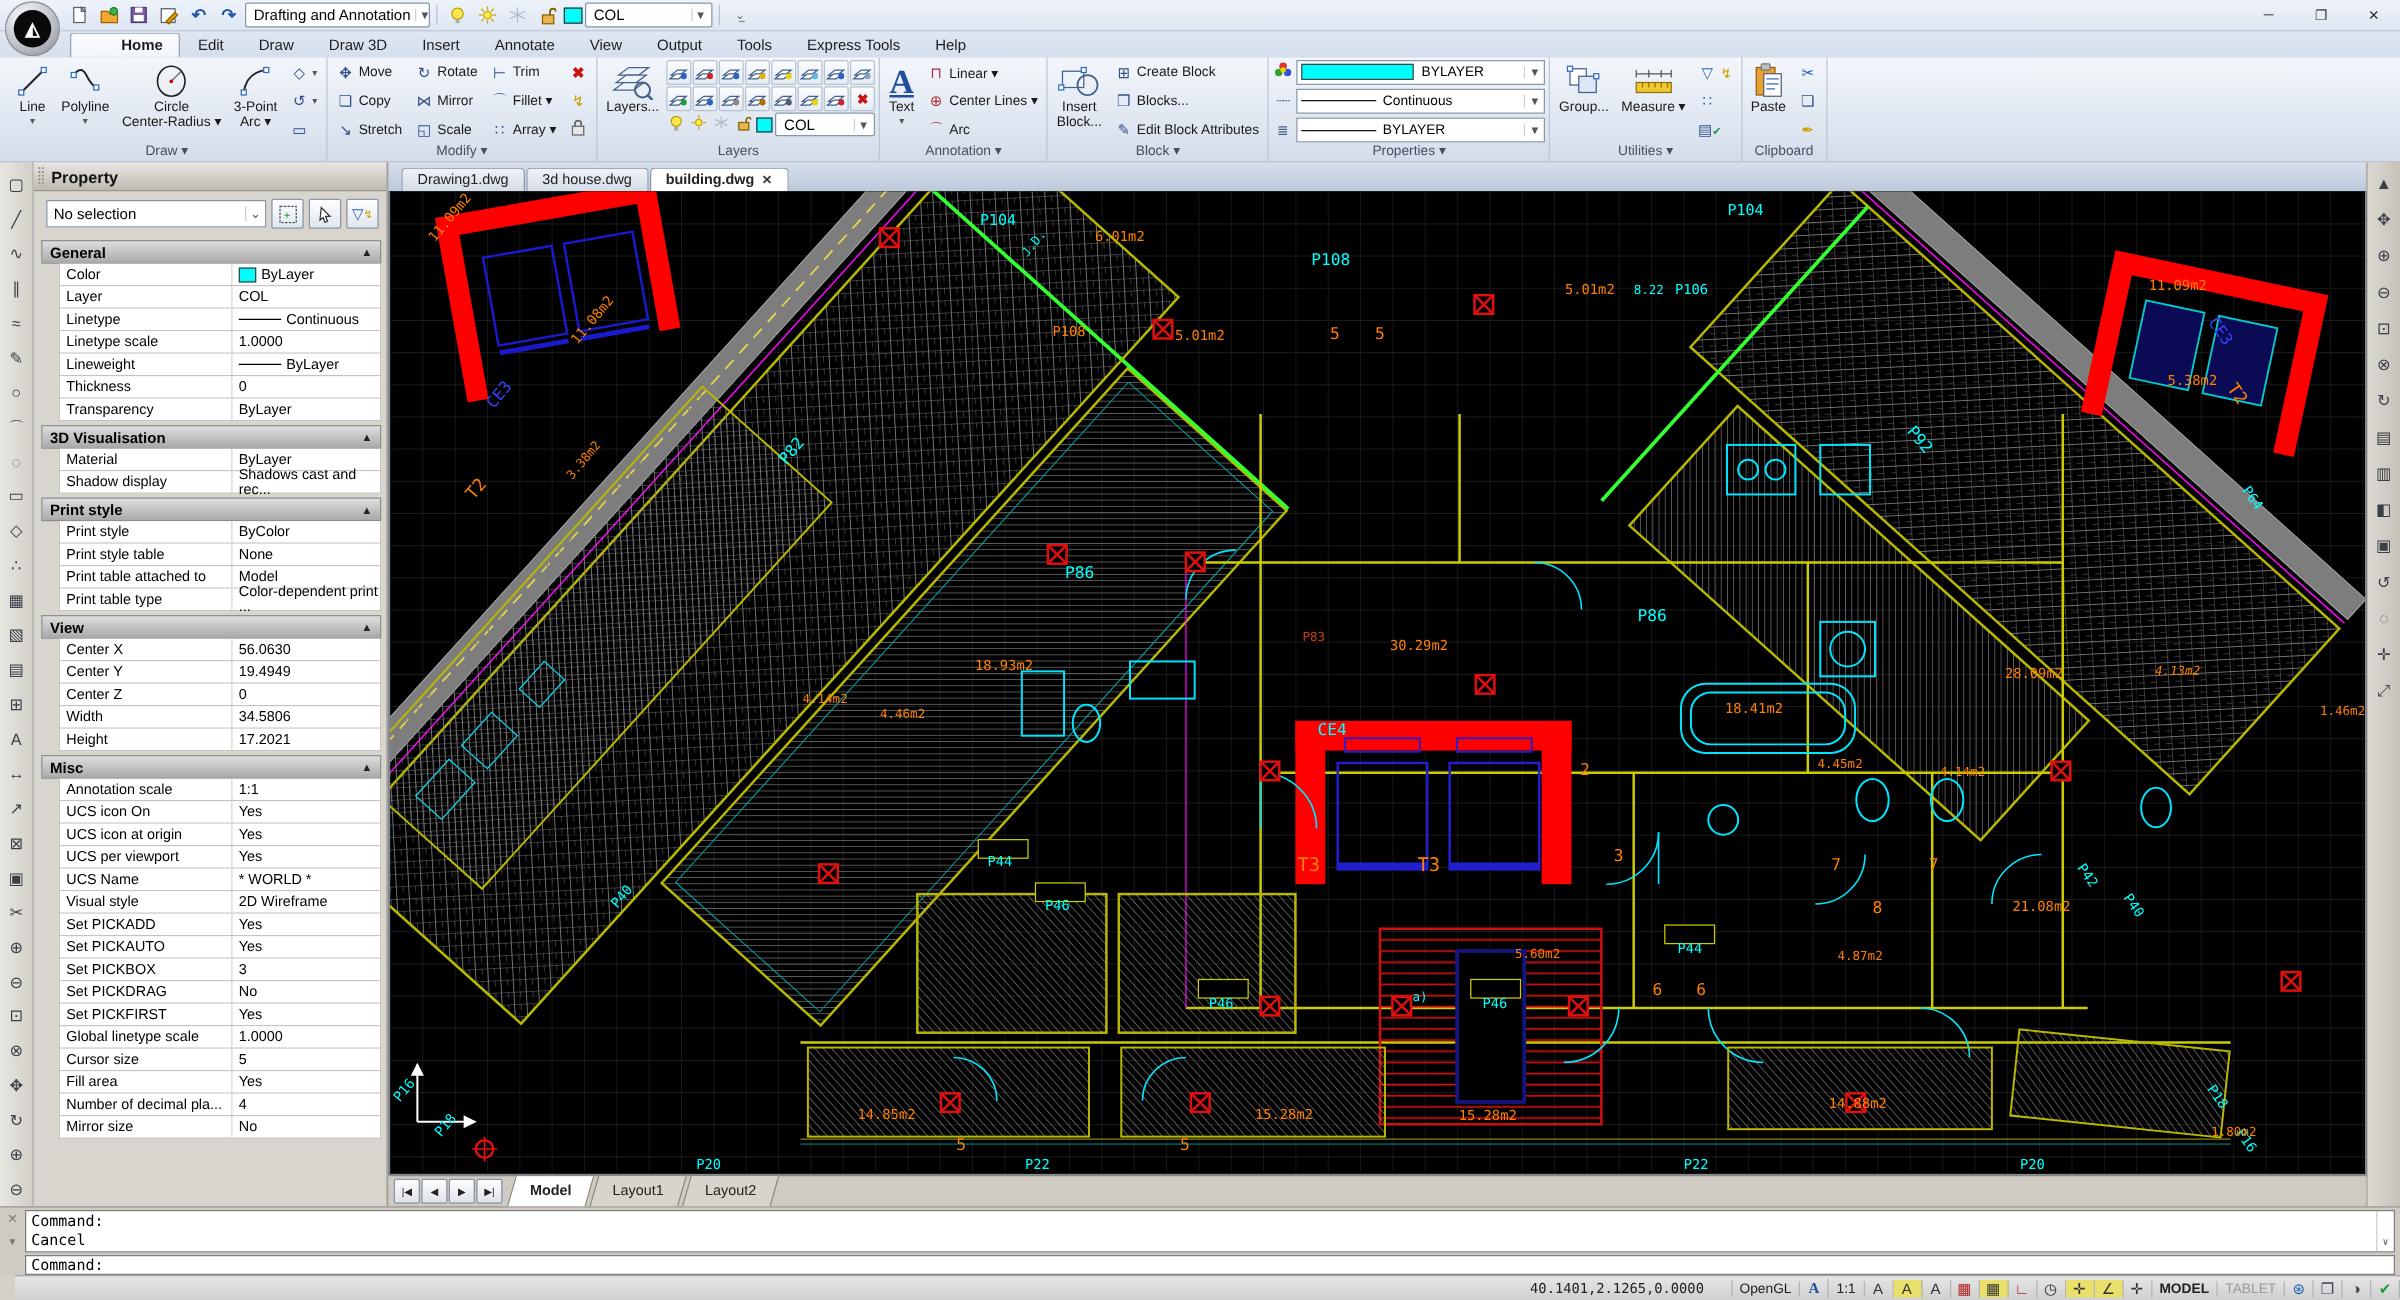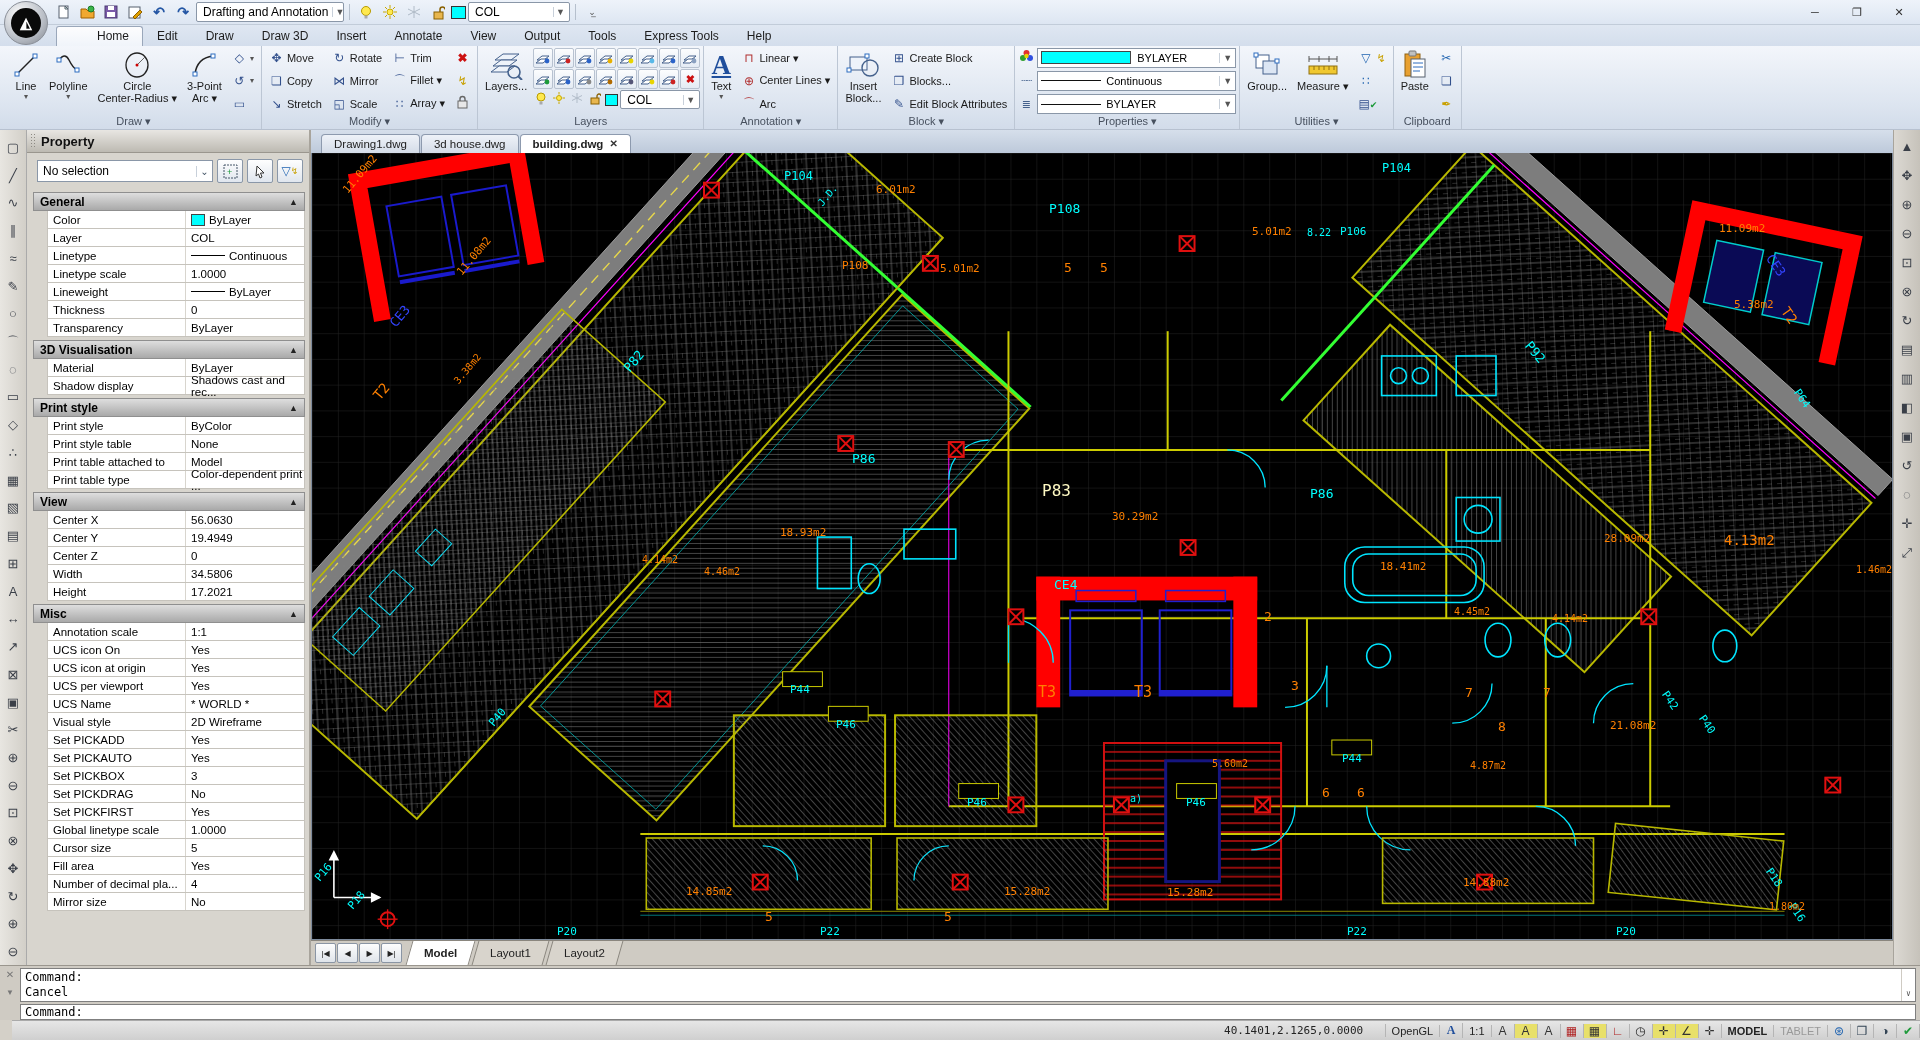--- a/index.html
+++ b/index.html
@@ -21,21 +21,21 @@
   .combo .arrow{color:#555;font-size:9px;padding:0 2px;border-left:1px solid #c8d0da;}
   .sep-v{width:1px;height:16px;background:#b6c0cd;margin:0 3px;}
   .swatch{width:13px;height:11px;background:#00ffff;border:1px solid #333;}
   .wtitle{position:absolute;left:0;right:0;text-align:center;pointer-events:none;color:#222;font-size:12px;}
   .winbtns{margin-left:auto;display:flex;height:100%;}
   .winbtn{width:42px;display:flex;align-items:center;justify-content:center;color:#333;font-size:11px;}
   
   .tabrow{height:21px;background:linear-gradient(#dfe7f2,#d4deec);display:flex;align-items:flex-end;
     padding-left:56px;flex:0 0 21px;}
   .rtab{padding:2px 13px 3px;color:#1c1c1c;border:1px solid transparent;border-bottom:none;font-size:12px;}
-  .rtab.active{background:linear-gradient(#fdfdfe,#f0f4fa);border-color:#9aa7ba;border-radius:3px 3px 0 0;font-weight:normal;padding-left:40px;}
+  .rtab.active{background:linear-gradient(#fdfdfe,#f0f4fa);border-color:#9aa7ba;border-radius:3px 3px 0 0;font-weight:bold;padding-left:40px;}
   
   .ribbon{height:83px;background:linear-gradient(#f3f6fb,#dde5f0 70%,#d2dcea);border-bottom:1px solid #b7c1d0;
     display:flex;flex:0 0 83px;}
   .rpanel{display:flex;flex-direction:column;border-right:1px solid #bcc6d4;padding:1px 3px 0;}
   .rpanel .content{flex:1;display:flex;align-items:stretch;gap:2px;}
   .rpanel .caption{height:14px;text-align:center;color:#47505e;font-size:11px;line-height:13px;}
   .bigbtn{display:flex;flex-direction:column;align-items:center;justify-content:flex-start;padding:2px 3px;border:1px solid transparent;border-radius:2px;}
   .bigbtn .icon{height:30px;display:flex;align-items:center;justify-content:center;font-size:24px;color:#2d4d8e;}
   .bigbtn .lbl{font-size:11px;line-height:12px;text-align:center;color:#1a1a1a;white-space:pre-line;}
   .smallcol{display:flex;flex-direction:column;justify-content:space-around;}
@@ -1273,21 +1273,21 @@
             <span class="cl" style="left: 564px; top: 30px; color: rgb(255, 128, 0);">6.01m2</span>
             <span class="cl" style="left: 38px; top: 30px; color: rgb(255, 128, 0); transform: rotate(-50deg);">11.09m2</span>
             <span class="cl" style="left: 152px; top: 112px; color: rgb(255, 128, 0); transform: rotate(-50deg);">11.08m2</span>
             <span class="cl" style="left: 86px; top: 162px; color: rgb(51, 68, 255); font-size: 13px; transform: rotate(-50deg);">CE3</span>
             <span class="cl" style="left: 148px; top: 222px; color: rgb(255, 128, 0); font-size: 10px; transform: rotate(-50deg);">3.38m2</span>
             <span class="cl" style="left: 70px; top: 234px; color: rgb(255, 128, 0); font-size: 14px; transform: rotate(-50deg);">T2</span>
             <span class="cl" style="left: 320px; top: 207px; color: rgb(0, 255, 255); font-size: 13px; transform: rotate(-50deg);">P82</span>
             <span class="cl" style="left: 1210px; top: 180px; color: rgb(0, 255, 255); font-size: 13px; transform: rotate(50deg);">P92</span>
             <span class="cl" style="left: 540px; top: 298px; color: rgb(0, 255, 255); font-size: 13px;">P86</span>
             <span class="cl" style="left: 998px; top: 333px; color: rgb(0, 255, 255); font-size: 13px;">P86</span>
-            <span class="cl" style="left: 730px; top: 328px; color: #fef9c3; font-size: 16px;">P83</span>
+            <span class="cl" style="left: 730px; top: 352px; color: #c2410c; font-size: 10px;">P83</span>
             <span class="cl" style="left: 800px; top: 357px; color: rgb(255, 128, 0);">30.29m2</span>
             <span class="cl" style="left: 742px; top: 424px; color: rgb(0, 255, 255); font-size: 13px;">CE4</span>
             <span class="cl" style="left: 726px; top: 530px; color: rgb(255, 128, 0); font-size: 15px;">T3</span>
             <span class="cl" style="left: 822px; top: 530px; color: rgb(255, 128, 0); font-size: 15px;">T3</span>
             <span class="cl" style="left: 1068px; top: 407px; color: rgb(255, 128, 0);">18.41m2</span>
             <span class="cl" style="left: 1142px; top: 453px; color: rgb(255, 128, 0); font-size: 10px;">4.45m2</span>
             <span class="cl" style="left: 1240px; top: 460px; color: rgb(255, 128, 0); font-size: 10px;">4.14m2</span>
             <span class="cl" style="left: 900px; top: 605px; color: rgb(255, 128, 0); font-size: 10px;">5.60m2</span>
             <span class="cl" style="left: 1030px; top: 599px; color: rgb(0, 255, 255);">P44</span>
             <span class="cl" style="left: 1158px; top: 607px; color: rgb(255, 128, 0); font-size: 10px;">4.87m2</span>
@@ -1326,21 +1326,21 @@
             <span class="cl" style="left: 692px; top: 732px; color: rgb(255, 128, 0);">15.28m2</span>
             <span class="cl" style="left: 855px; top: 733px; color: rgb(255, 128, 0);">15.28m2</span>
             <span class="cl" style="left: 1151px; top: 723px; color: rgb(255, 128, 0);">14.88m2</span>
             <span class="cl" style="left: 1457px; top: 748px; color: rgb(255, 128, 0); font-size: 10px;">1.80m2</span>
             <span class="cl" style="left: 1407px; top: 69px; color: rgb(255, 128, 0);">11.09m2</span>
             <span class="cl" style="left: 1422px; top: 145px; color: rgb(255, 128, 0);">5.38m2</span>
             <span class="cl" style="left: 1451px; top: 92px; color: rgb(51, 68, 255); font-size: 13px; transform: rotate(55deg);">CE3</span>
             <span class="cl" style="left: 1466px; top: 144px; color: rgb(255, 128, 0); font-size: 14px; transform: rotate(55deg);">T2</span>
             <span class="cl" style="left: 1479px; top: 228px; color: rgb(0, 255, 255); transform: rotate(55deg);">P64</span>
             <span class="cl" style="left: 1292px; top: 379px; color: rgb(255, 128, 0);">28.09m2</span>
-            <span class="cl" style="left: 1412px; top: 379px; color: rgb(255, 128, 0); font-size: 14px;">4.13m2</span>
+            <span class="cl" style="left: 1412px; top: 379px; color: rgb(255, 128, 0); font-size: 10px; font-style: italic;">4.13m2</span>
             <span class="cl" style="left: 1544px; top: 411px; color: rgb(255, 128, 0); font-size: 10px;">1.46m2</span>
           </div>
       </div>
       <div class="layouttabs">
         <span id="navbtns" style="display:flex">
             <div class="navbtn">|◀</div>
             <div class="navbtn">◀</div>
             <div class="navbtn">▶</div>
             <div class="navbtn">▶|</div>
           </span>

